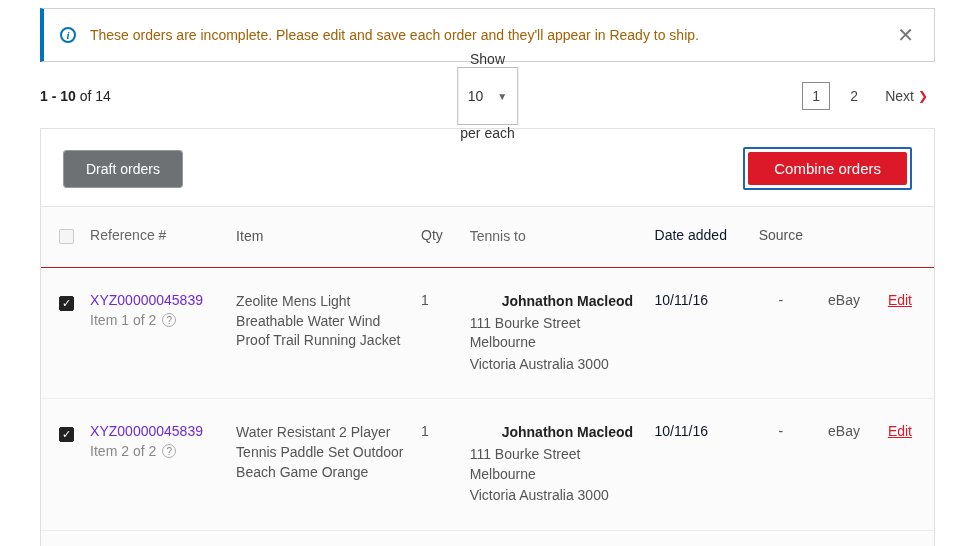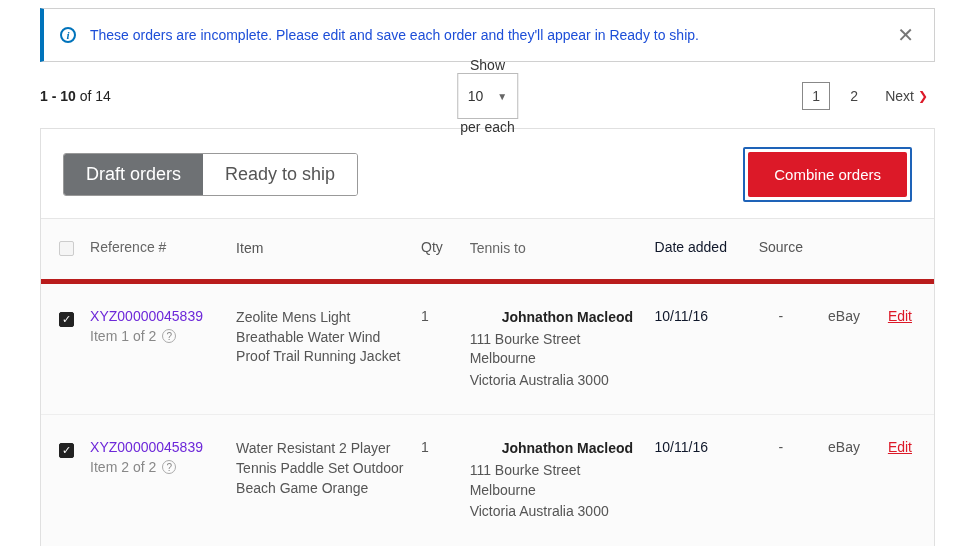--- a/index.html
+++ b/index.html
@@ -1,40 +1,40 @@
 <!DOCTYPE html>
 <html><head>
 <meta charset="utf-8">
 <style>
 * { box-sizing: border-box; margin: 0; padding: 0; }
 body { font-family: Arial, Helvetica, sans-serif; font-size: 14px; color: #333; background: #fff; width: 970px; }
 .alert { display: flex; align-items: center; border: 1px solid #d0d0d0; border-left: 4px solid #0073bb; padding: 14px 16px; margin: 8px 35px 20px 40px; }
 .alert .info-icon { width: 16px; height: 16px; border: 2px solid #0073bb; border-radius: 50%; display: flex; align-items: center; justify-content: center; color: #0073bb; font-weight: bold; font-size: 11px; font-style: italic; font-family: Georgia, serif; margin-right: 14px; flex-shrink: 0; }
-.alert .msg { flex: 1; color: #1d4ed8; }
+.alert .msg { flex: 1; color: #a16207; }
 .alert .close { color: #777; font-size: 20px; cursor: pointer; padding: 0 4px; }
 .topbar { display: flex; align-items: center; margin: 10px 35px 18px 40px; }
 .range { color: #222; }
 .show-wrap { margin-left: auto; margin-right: auto; display: flex; align-items: center; position: absolute; left: 50%; transform: translateX(-50%); flex-direction: column; }
 .topbar-inner { position: relative; display: flex; align-items: center; width: 100%; justify-content: center; }
-.select { display: inline-flex; align-items: center; border: 1px solid #bbb; padding: 14px 10px; margin: 0 8px; background: #fff; cursor: pointer; }
+.select { display: inline-flex; align-items: center; border: 1px solid #bbb; padding: 20px 10px; margin: 0 8px; background: #fff; cursor: pointer; }
 .select .caret { margin-left: 14px; font-size: 10px; color: #666; }
 .pagination { display: flex; align-items: center; gap: 10px; }
 .page-btn { min-width: 28px; height: 28px; display: flex; align-items: center; justify-content: center; border: 1px solid transparent; color: #444; cursor: pointer; padding: 0 6px; }
 .page-btn.active { border: 1px solid #888; }
 .next-chevron { color: #dc1928; margin-left: 4px; font-size: 12px; }
 .panel { border: 1px solid #e0e0e0; margin: 0 35px 0 40px; background: #fbfbfb; }
 .panel-head { display: flex; align-items: center; padding: 18px 22px 16px 22px; border-bottom: 1px solid #e6e6e6; background: #fff; }
 .tabs { display: flex; border: 1px solid #999; border-radius: 3px; overflow: hidden; }
-.tab { padding: 10px 22px; font-size: 18px; cursor: pointer; background: #fff; color: #555; }
+.tab { padding: 10px 22px; font-size: 14px; cursor: pointer; background: #fff; color: #555; }
 .tab.active { background: #6e7174; color: #fff; }
 .combine { margin-left: auto; border: 2px solid #1e63b8; padding: 3px; border-radius: 2px; }
-.combine-btn { background: #dc1928; color: #fff; padding: 14px 26px; font-size: 15px; cursor: pointer; border-radius: 2px; }
+.combine-btn { background: #dc1928; color: #fff; padding: 8px 26px; font-size: 15px; cursor: pointer; border-radius: 2px; }
 .table { width: 100%; }
 .thead, .trow { display: flex; align-items: flex-start; padding: 14px 22px 14px 18px; }
-.thead { color: #666; border-bottom: 5px solid #b91c1c; padding-top: 20px; padding-bottom: 20px; }
+.thead { color: #666; border-bottom: 1px solid #b91c1c; padding-top: 20px; padding-bottom: 20px; }
 .trow { border-bottom: 1px solid #eee; padding-top: 24px; padding-bottom: 24px; }
 .col-chk { width: 32px; padding-top: 2px; }
 .col-ref { width: 150px; padding-right: 10px; }
 .col-item { width: 190px; padding-right: 14px; color: #555; line-height: 1.4; }
 .col-qty { width: 50px; text-align: left; color: #555; }
 .col-deliver { width: 190px; padding-right: 10px; line-height: 1.4; }
 .col-date { width: 95px; color: #0f172a; }
 .col-src { width: 70px; text-align: center; color: #555; }
 .col-platform { width: 60px; text-align: center; color: #555; }
 .col-edit { width: 40px; text-align: right; }
@@ -80,21 +80,20 @@
         <span class="next-chevron">❯</span>
       </span>
     </div>
   </div>
 </div>
 
 <div class="panel">
   <div class="panel-head">
     <div class="tabs">
       <div class="tab active">Draft orders</div>
-      <div class="tab">Ready to ship</div>
     </div>
     <div class="combine">
       <div class="combine-btn">Combine orders</div>
     </div>
   </div>
 
   <div class="table">
     <div class="thead">
       <div class="col-chk"><span class="chk header"></span></div>
       <div class="col-ref">Reference #</div>

